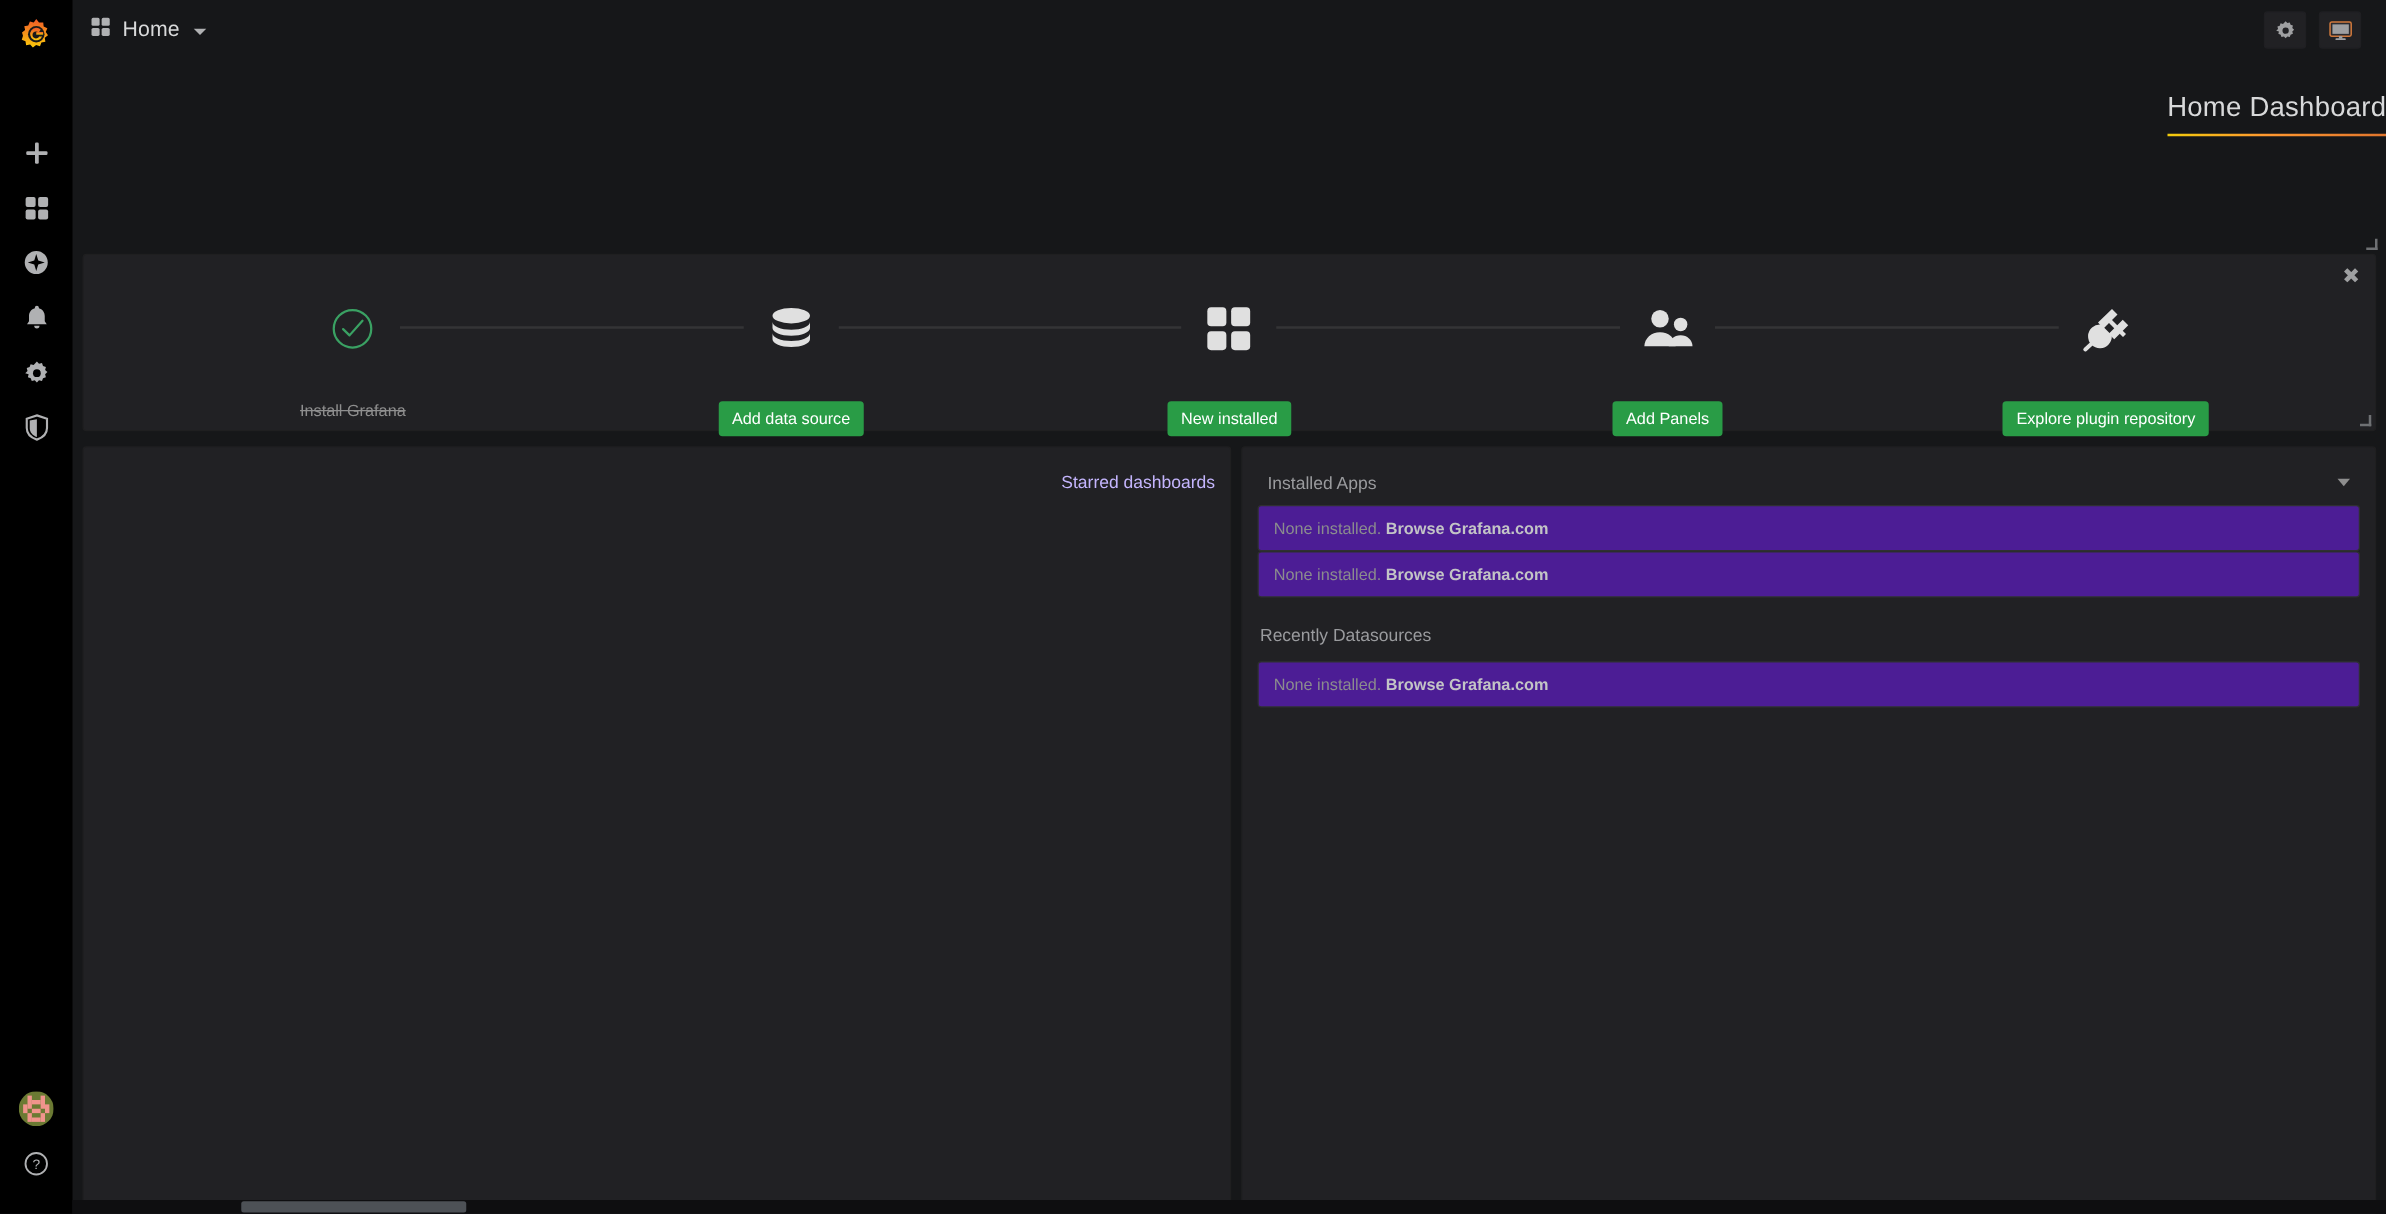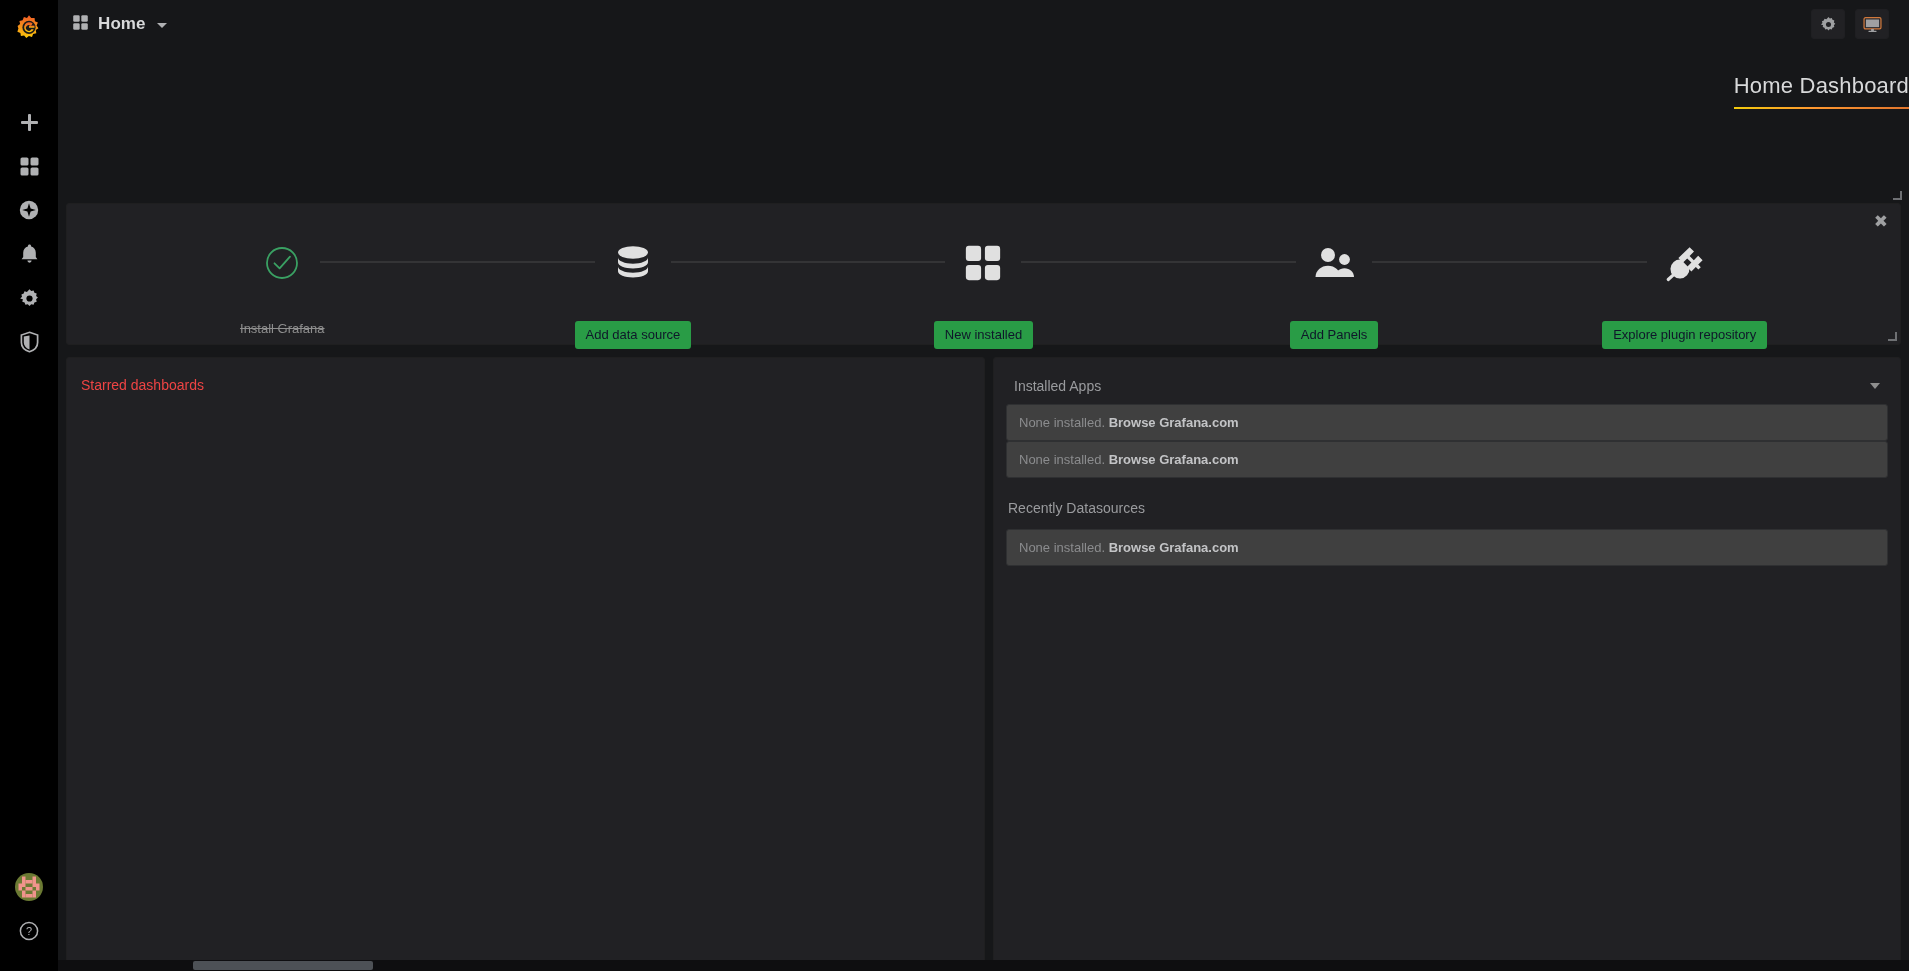--- a/index.html
+++ b/index.html
@@ -42,21 +42,21 @@
     width: 1851px; height: 48px;
     background: #161719;
     display: flex; align-items: center;
     z-index: 15;
   }
   .brand-crumb {
     display: flex; align-items: center; gap: 9px;
     padding-left: 14px; cursor: pointer;
   }
   .crumb-label {
-    color: #d8d9da; font-size: 17px; letter-spacing: .1px; font-weight: bold;
+    color: #d8d9da; font-size: 17px; letter-spacing: .1px;
   }
   .caret-dn {
     width: 0; height: 0;
     border-left: 5px solid transparent;
     border-right: 5px solid transparent;
     border-top: 5px solid #b0b1b3;
     margin-left: 2px; margin-top: 3px;
   }
   .topbar-right {
     margin-left: auto; display: flex; align-items: center;
@@ -149,21 +149,21 @@
     position: relative; z-index: 2;
   }
   .gs-label-done {
     margin-top: 10px;
     color: #8e8e8e; font-size: 13px;
     text-decoration: line-through;
   }
   .gs-btn {
     margin-top: 10px;
     background: #299c46;
-    color: #0f172a;
+    color: #ffffff;
     font-size: 13px;
     padding: 6px 11px 7px 11px;
     border: none; border-radius: 3px;
     cursor: pointer;
     font-family: "Liberation Sans", sans-serif;
     white-space: nowrap;
   }
 
   
   .row-lower {
@@ -181,37 +181,38 @@
   .panel-left { width: 919px; }
   .panel-right { flex: 1 1 auto; }
   .panel-body { padding: 14px 12px; }
 
   .section-heading {
     color: #9a9b9e; font-size: 14px;
     margin: 6px 0 13px 2px;
   }
   .section-heading.gap { margin-top: 22px; }
   .dash-list-label {
-    color: #ef4444; font-size: 14px;
+    color: #c4b5fd; font-size: 14px;
     margin: 5px 0 19px 2px;
+    text-align: right;
   }
   .apps-header {
     display: flex; align-items: center;
     margin: 6px 0 10px 2px;
   }
   .apps-caret {
     margin-left: auto; margin-right: 8px;
     width: 0; height: 0;
     border-left: 5px solid transparent;
     border-right: 5px solid transparent;
     border-top: 6px solid #8e8e8e;
     cursor: pointer;
   }
   .none-box {
-    background: #404040;
+    background: #4c1d95;
     border: 1px solid #2f3032;
     border-radius: 3px;
     padding: 10px 12px;
     color: #8b8c8e; font-size: 13px;
   }
   .none-box a { color: #c3c4c6; text-decoration: none; font-weight: bold; cursor: pointer; }
 
   
   .hscroll {
     position: absolute; left: 58px; bottom: 0;

